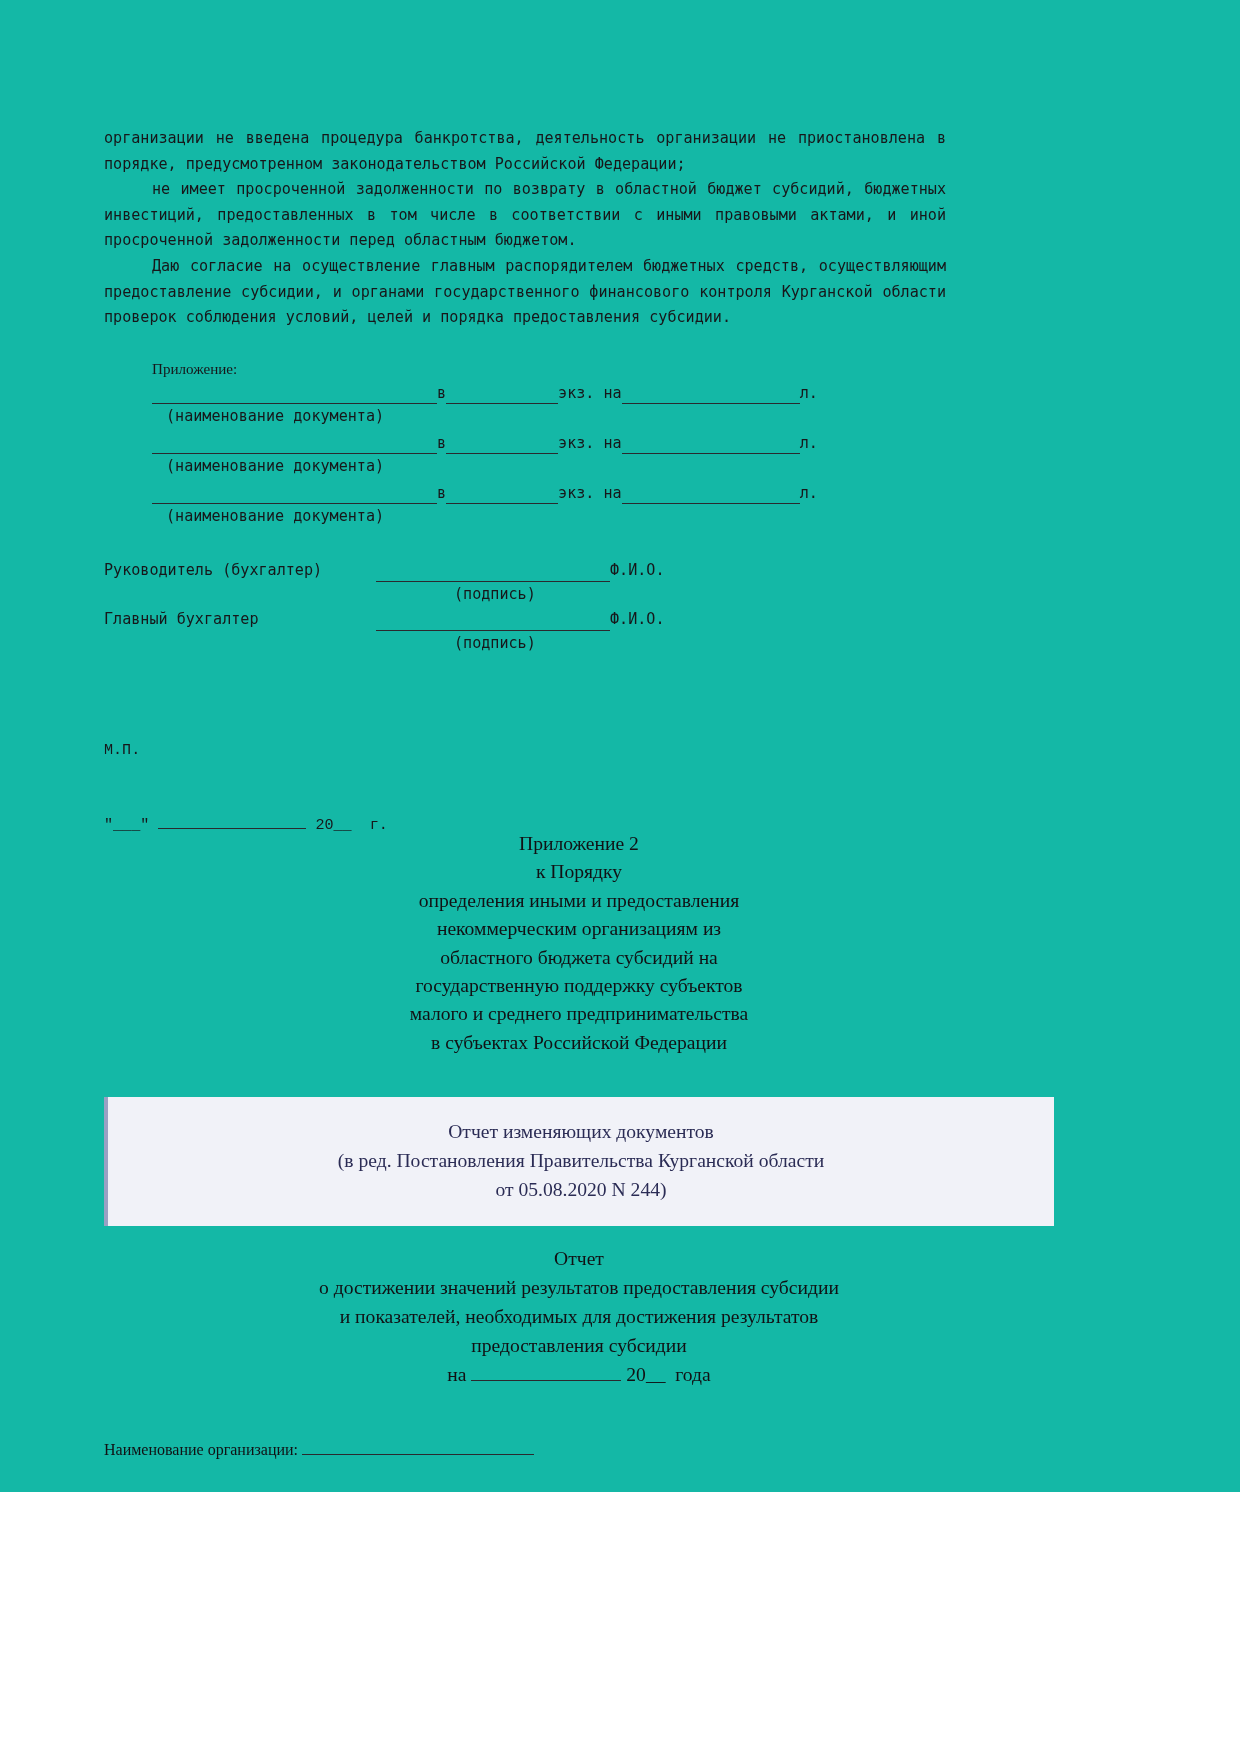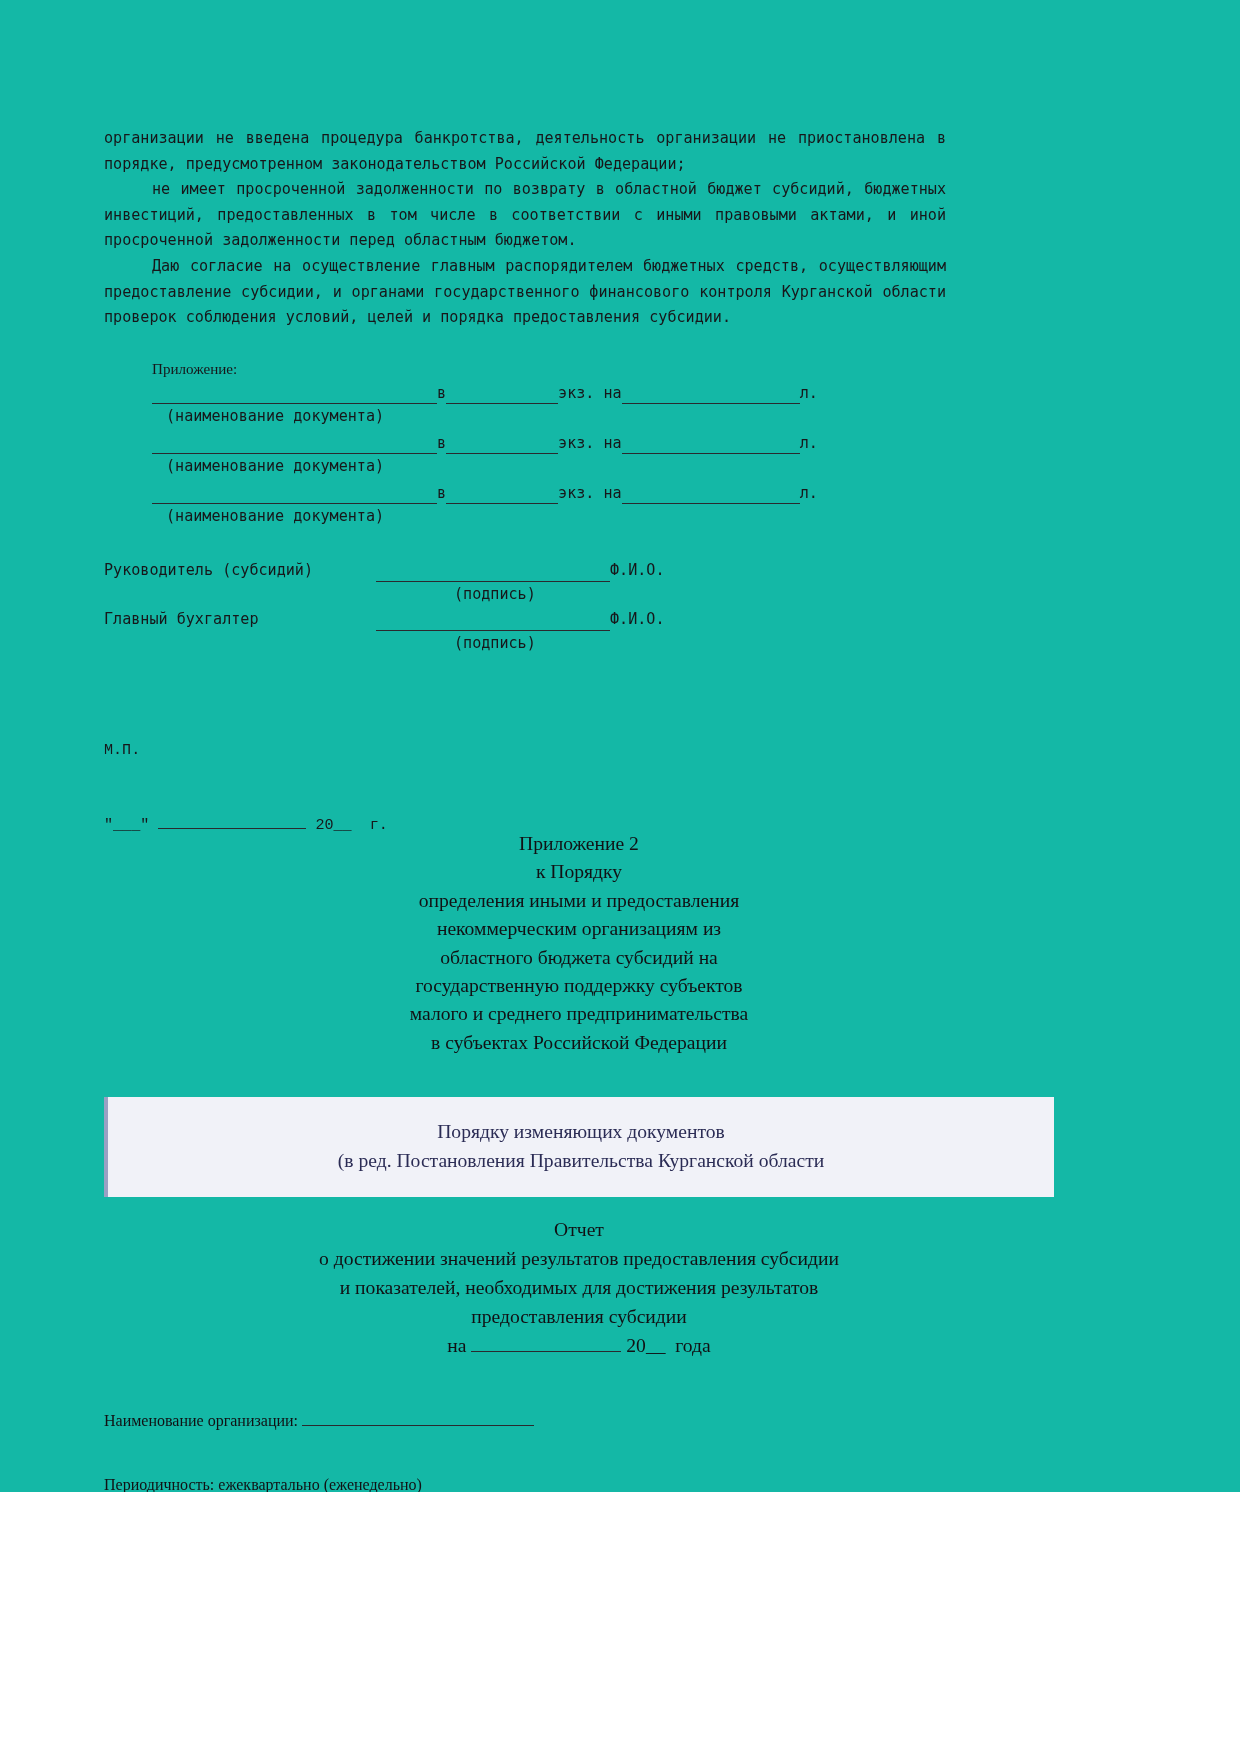--- a/index.html
+++ b/index.html
@@ -210,21 +210,21 @@
         <span>экз. на</span>
         <span class="blank b-lst"></span>
         <span>л.</span>
       </div>
       <div class="attach-caption">(наименование документа)</div>
     </div>
 
     <div class="sig-block">
 
       <div class="sig-row">
-        <span class="sig-label-1">Руководитель (субсидий)</span>
+        <span class="sig-label-1">Руководитель (бухгалтер)</span>
         <span class="blank b-sign"></span>
         <span>Ф.И.О.</span>
       </div>
       <div class="sig-caption">(подпись)</div>
 
       <div class="sig-row">
         <span class="sig-label-2">Главный бухгалтер</span>
         <span class="blank b-sign"></span>
         <span>Ф.И.О.</span>
       </div>
@@ -244,22 +244,23 @@
       <div>к Порядку</div>
       <div>определения иными и предоставления</div>
       <div>некоммерческим организациям из</div>
       <div>областного бюджета субсидий на</div>
       <div>государственную поддержку субъектов</div>
       <div>малого и среднего предпринимательства</div>
       <div>в субъектах Российской Федерации</div>
     </div>
 
     <div class="amend-box">
-      <div>Порядку изменяющих документов</div>
+      <div>Отчет изменяющих документов</div>
       <div>(в ред. Постановления Правительства Курганской области</div>
+      <div>от 05.08.2020 N 244)</div>
     </div>
 
     <div class="report-title">
       <div>Отчет</div>
       <div>о достижении значений результатов предоставления субсидии</div>
       <div>и показателей, необходимых для достижения результатов</div>
       <div>предоставления субсидии</div>
       <div class="datum"><span>на</span> <span class="b-year"></span> <span>20__  года</span></div>
     </div>
 

